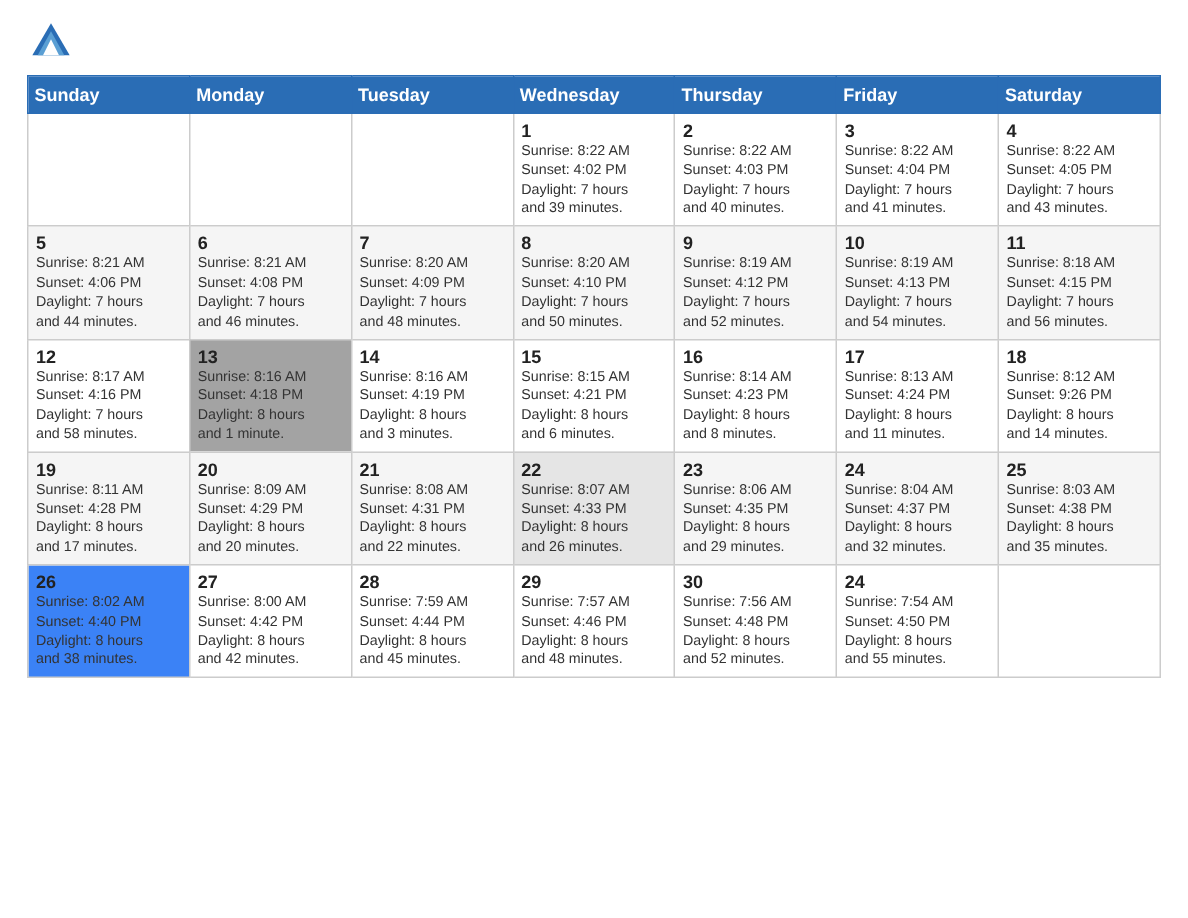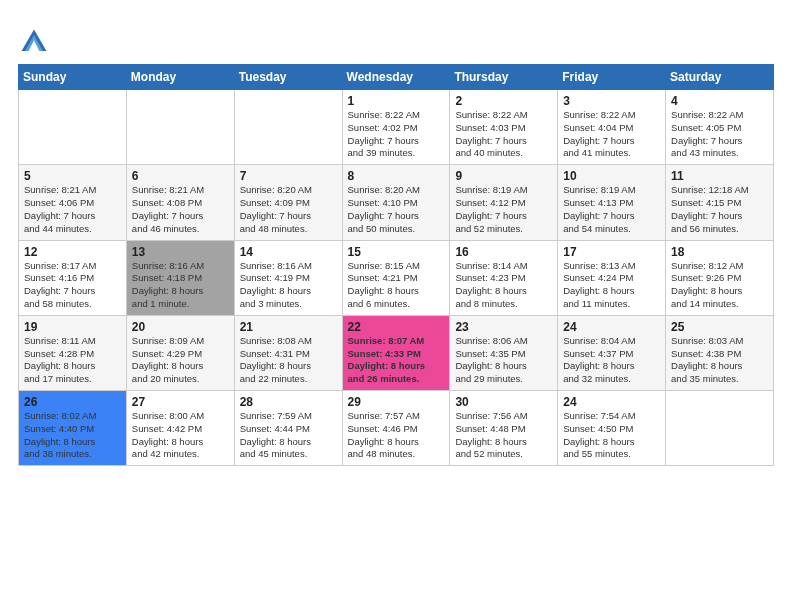--- a/index.html
+++ b/index.html
@@ -6,21 +6,21 @@
     body {
       font-family: Arial, sans-serif;
       background: #fff;
       width: 792px;
       min-height: 612px;
       overflow: hidden;
     }
     .page {
       width: 792px;
       min-height: 612px;
-      padding: 26px 18px 10px 18px;
+      padding: 12px 18px 10px 18px;
       background: #fff;
     }
     .header-row {
       display: flex;
       align-items: flex-start;
       justify-content: space-between;
       margin-bottom: 6px;
     }
     .logo {
       display: flex;
@@ -213,21 +213,21 @@
           </td>
           <td style="background: rgb(245, 245, 245);">
             <span class="day-num">10</span>
             <div class="day-info" style="white-space: pre-line;">Sunrise: 8:19 AM
 Sunset: 4:13 PM
 Daylight: 7 hours
 and 54 minutes.</div>
           </td>
           <td style="background: rgb(245, 245, 245);">
             <span class="day-num">11</span>
-            <div class="day-info" style="white-space: pre-line;">Sunrise: 12:18 AM
+            <div class="day-info" style="white-space: pre-line;">Sunrise: 8:18 AM
 Sunset: 4:15 PM
 Daylight: 7 hours
 and 56 minutes.</div>
           </td>
         </tr>
         <tr>
           <td style="background: rgb(255, 255, 255);">
             <span class="day-num">12</span>
             <div class="day-info" style="white-space: pre-line;">Sunrise: 8:17 AM
 Sunset: 4:16 PM
@@ -292,23 +292,23 @@
 Daylight: 8 hours
 and 20 minutes.</div>
           </td>
           <td style="background: rgb(245, 245, 245);">
             <span class="day-num">21</span>
             <div class="day-info" style="white-space: pre-line;">Sunrise: 8:08 AM
 Sunset: 4:31 PM
 Daylight: 8 hours
 and 22 minutes.</div>
           </td>
-          <td style="background: #ec4899;">
+          <td style="background: #e5e5e5;">
             <span class="day-num">22</span>
-            <div class="day-info" style="white-space: pre-line; font-weight: bold;">Sunrise: 8:07 AM
+            <div class="day-info" style="white-space: pre-line;">Sunrise: 8:07 AM
 Sunset: 4:33 PM
 Daylight: 8 hours
 and 26 minutes.</div>
           </td>
           <td style="background: rgb(245, 245, 245);">
             <span class="day-num">23</span>
             <div class="day-info" style="white-space: pre-line;">Sunrise: 8:06 AM
 Sunset: 4:35 PM
 Daylight: 8 hours
 and 29 minutes.</div>

